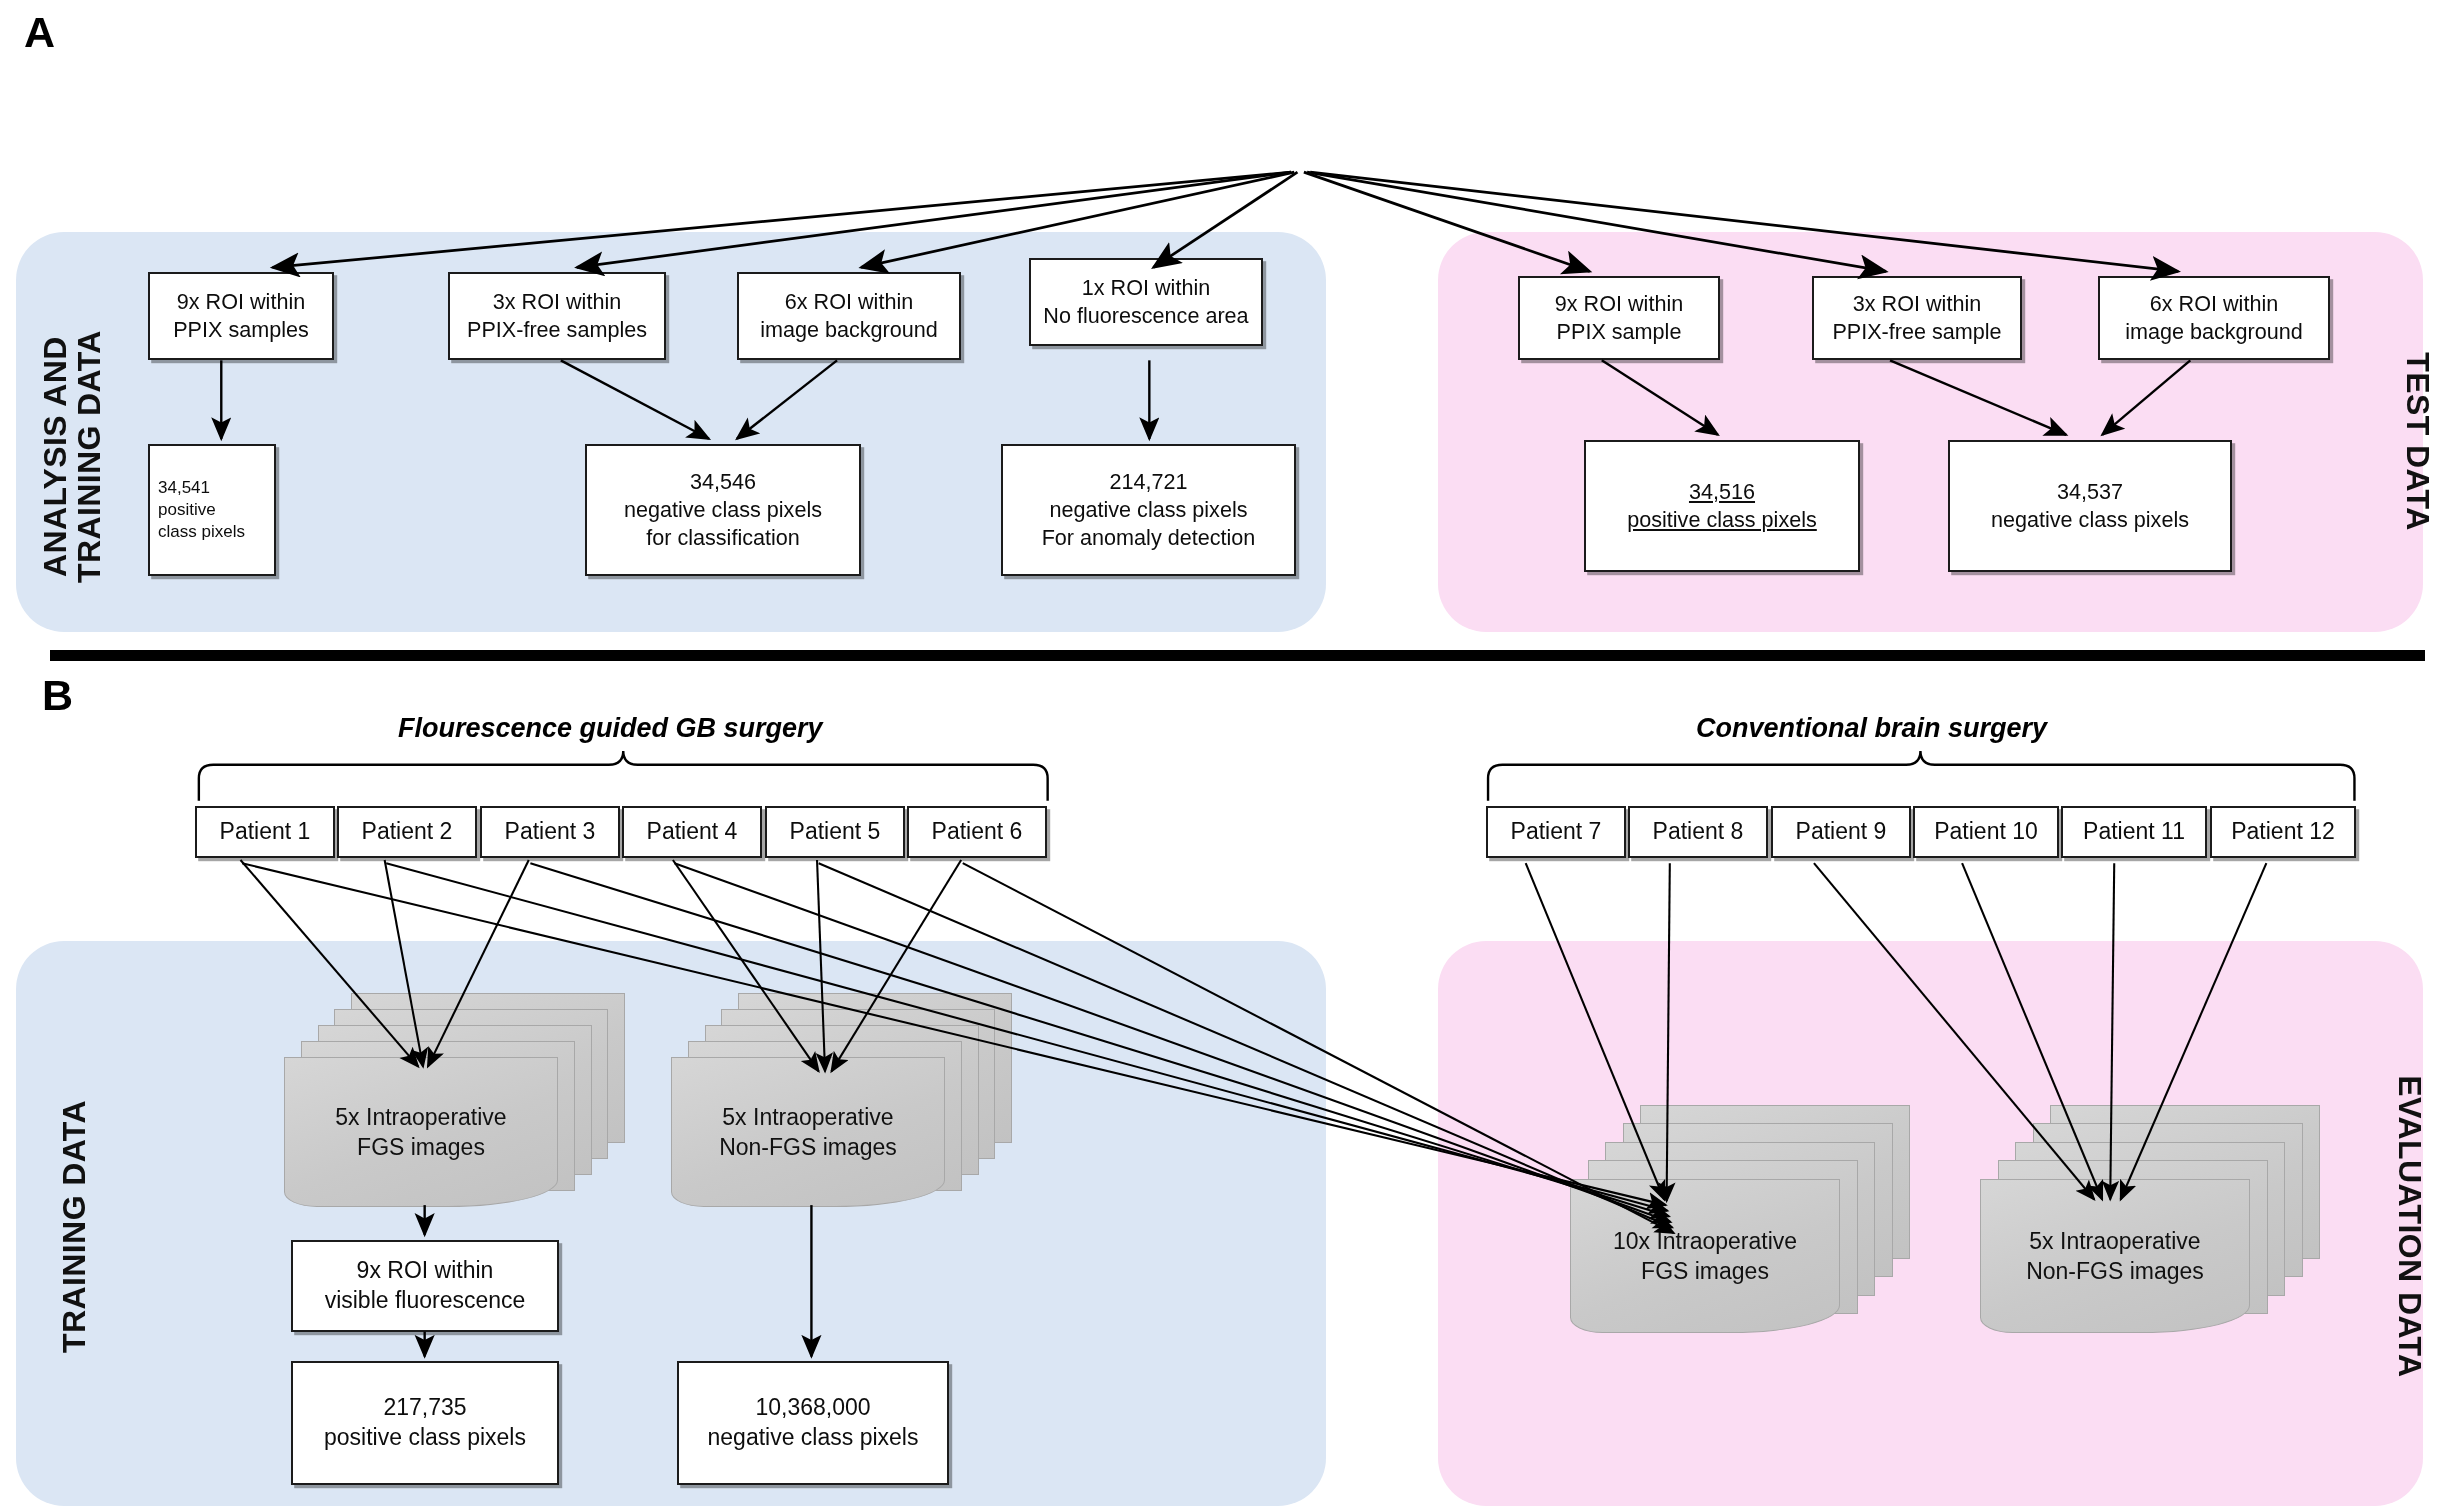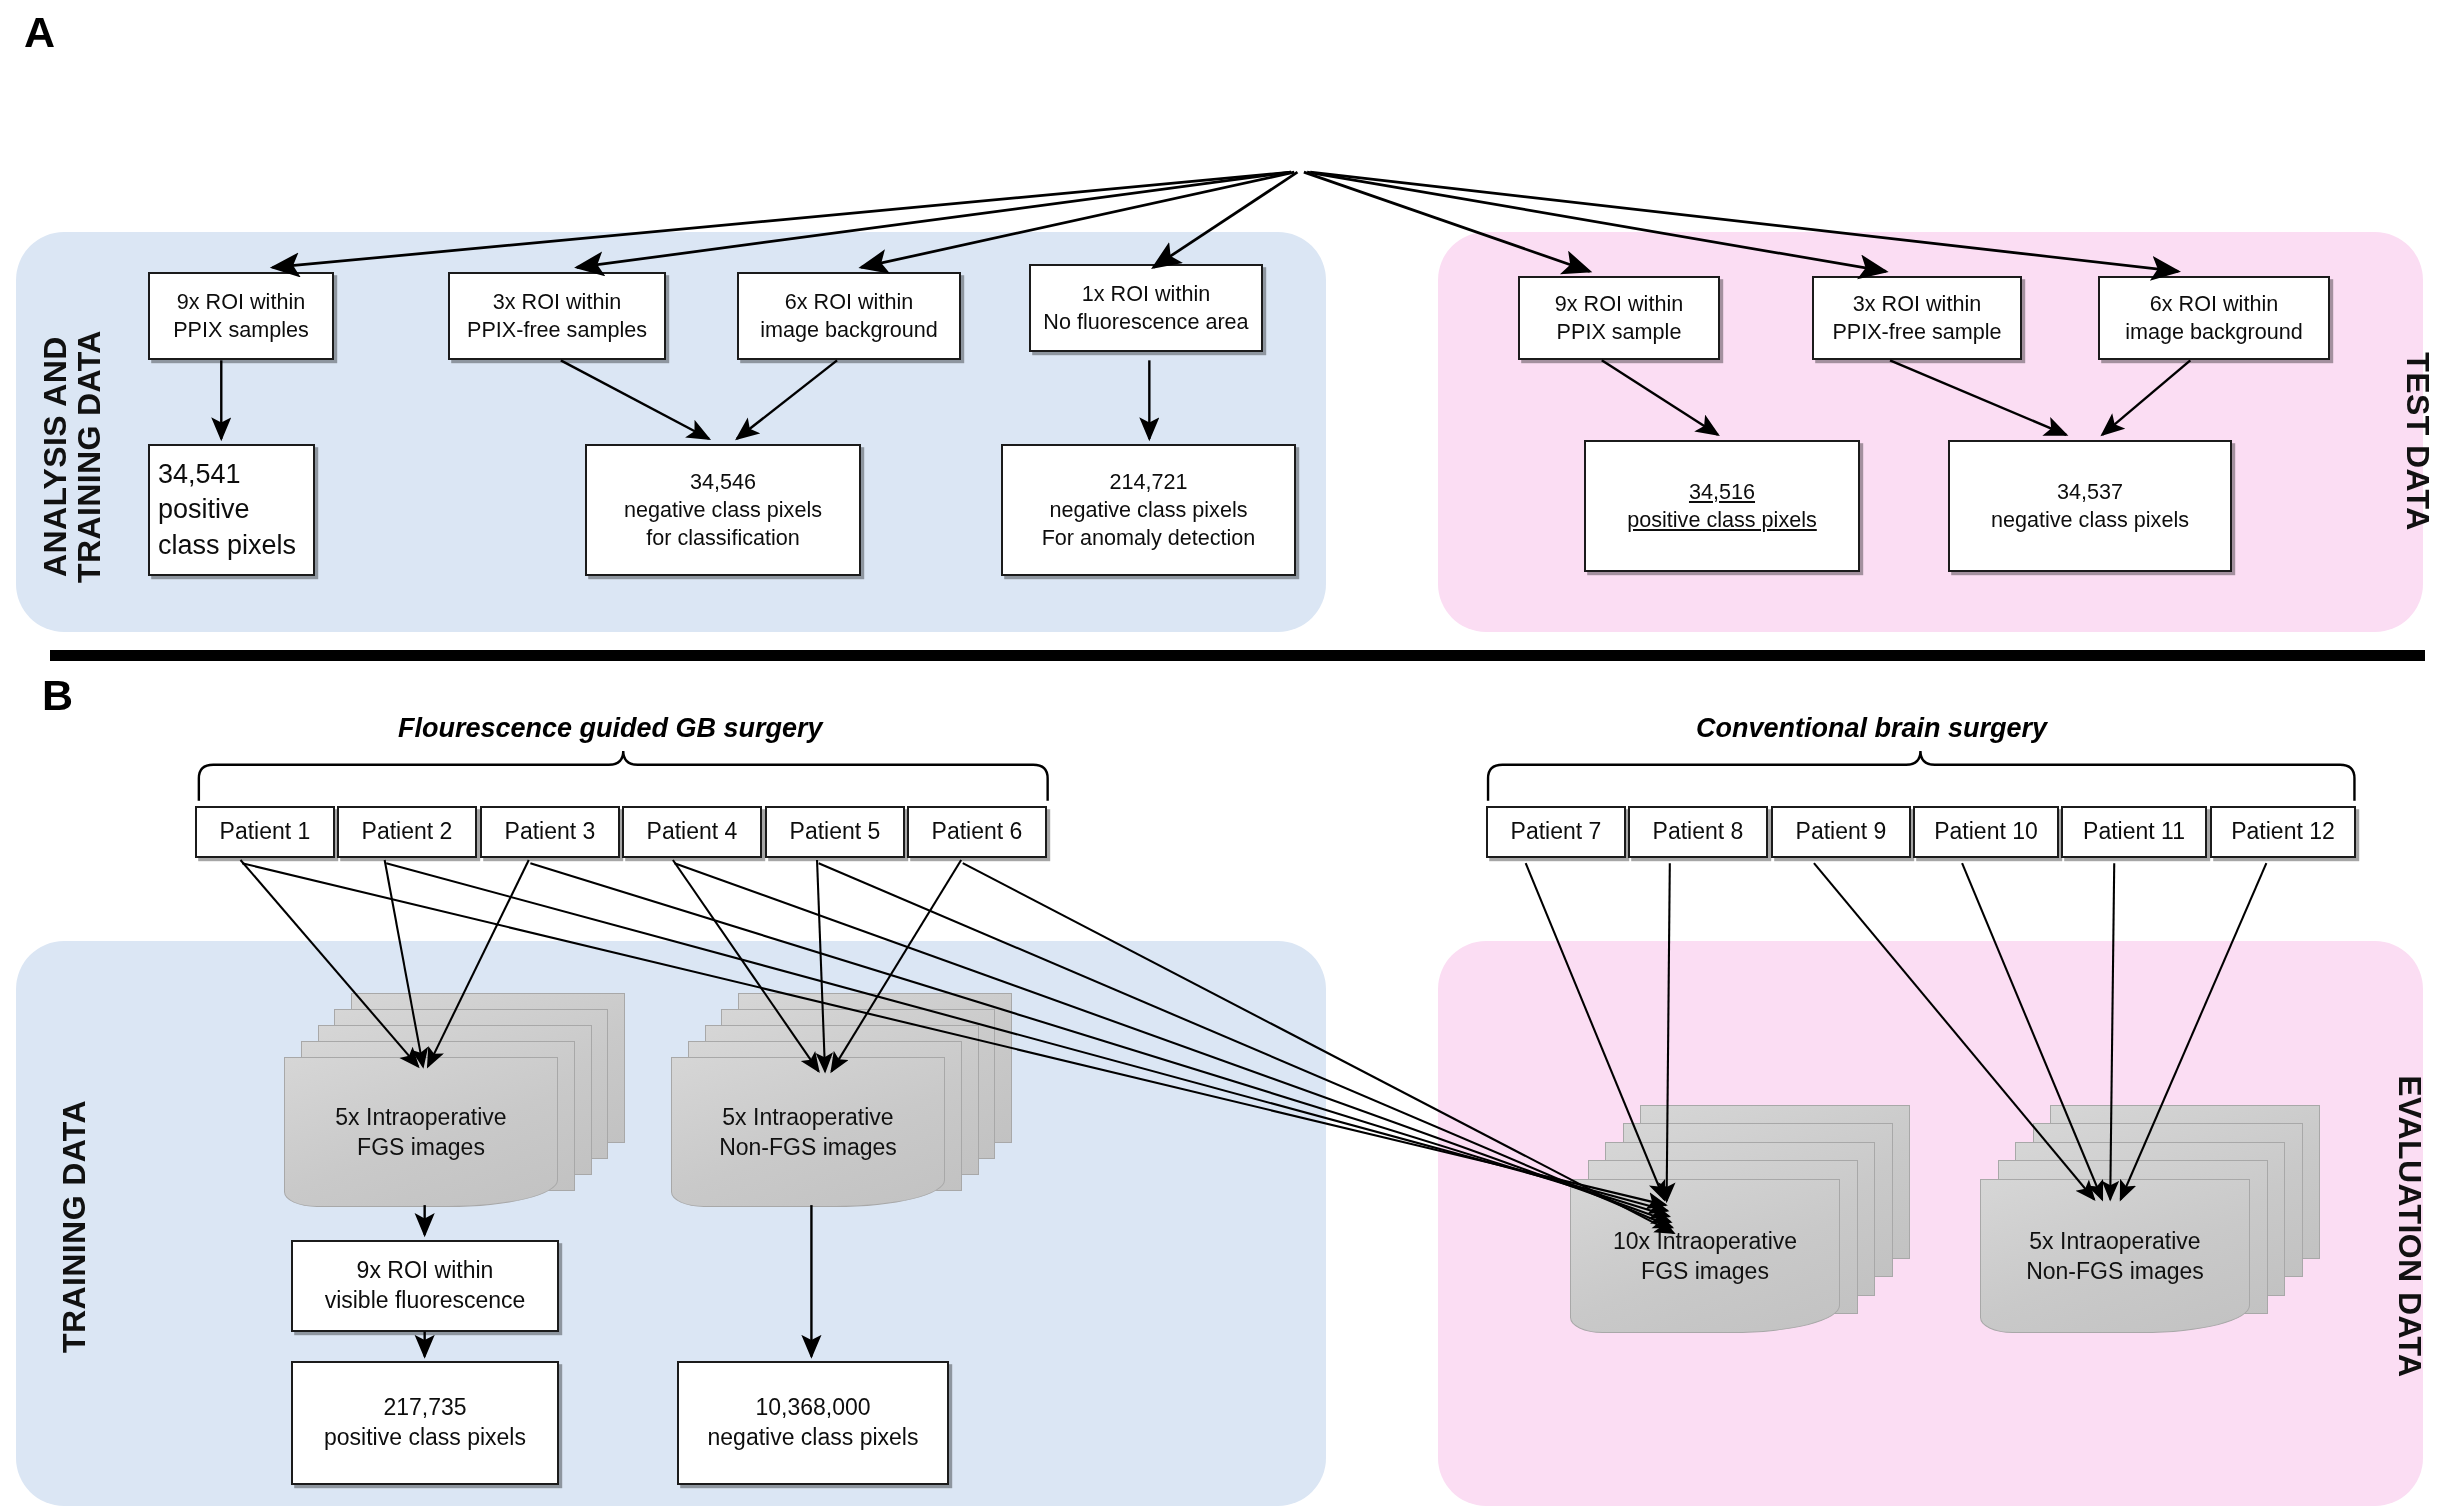--- a/index.html
+++ b/index.html
@@ -74,26 +74,26 @@
     <span class="ln">PPIX samples</span>
   </div>
   <div class="box" style="left:448px;top:272px;width:218px;height:88px;font-size:21.6px;">
     <span class="ln">3x ROI within</span>
     <span class="ln">PPIX-free samples</span>
   </div>
   <div class="box" style="left:737px;top:272px;width:224px;height:88px;font-size:21.6px;">
     <span class="ln">6x ROI within</span>
     <span class="ln">image background</span>
   </div>
-  <div class="box" style="left:1029px;top:264px;width:234px;height:88px;font-size:21.6px;">
+  <div class="box" style="left:1029px;top:258px;width:234px;height:88px;font-size:21.6px;">
     <span class="ln">1x ROI within</span>
     <span class="ln">No fluorescence area</span>
   </div>
 
-  <div class="box left-align" style="left:148px;top:444px;width:167px;height:132px;font-size:27px;z-index:6;">
+  <div class="box left-align" style="left:148px;top:444px;width:128px;height:132px;font-size:17px;z-index:6;">
     <span class="ln">34,541</span>
     <span class="ln">positive</span>
     <span class="ln">class pixels</span>
   </div>
   <div class="box" style="left:585px;top:444px;width:276px;height:132px;font-size:21.6px;">
     <span class="ln">34,546</span>
     <span class="ln">negative class pixels</span>
     <span class="ln">for classification</span>
   </div>
   <div class="box" style="left:1001px;top:444px;width:295px;height:132px;font-size:21.6px;">

